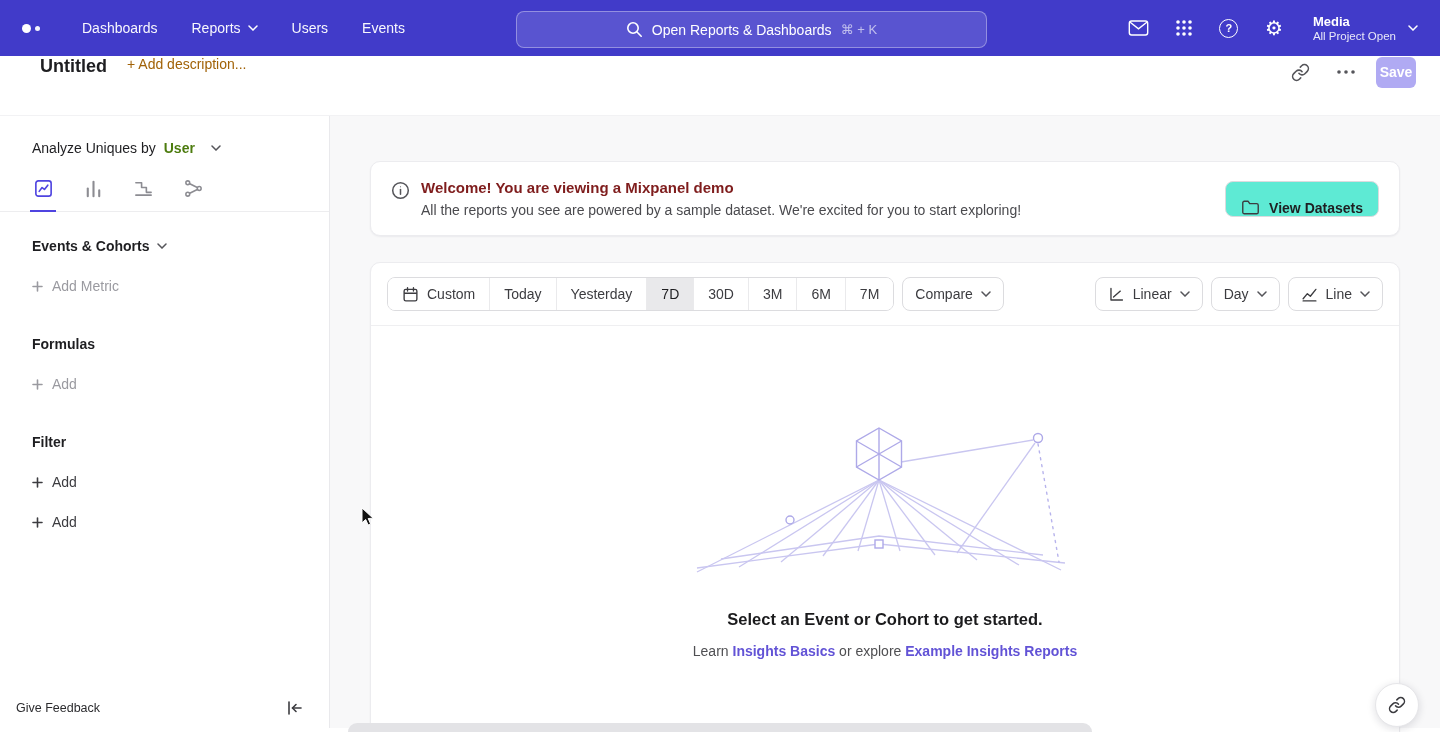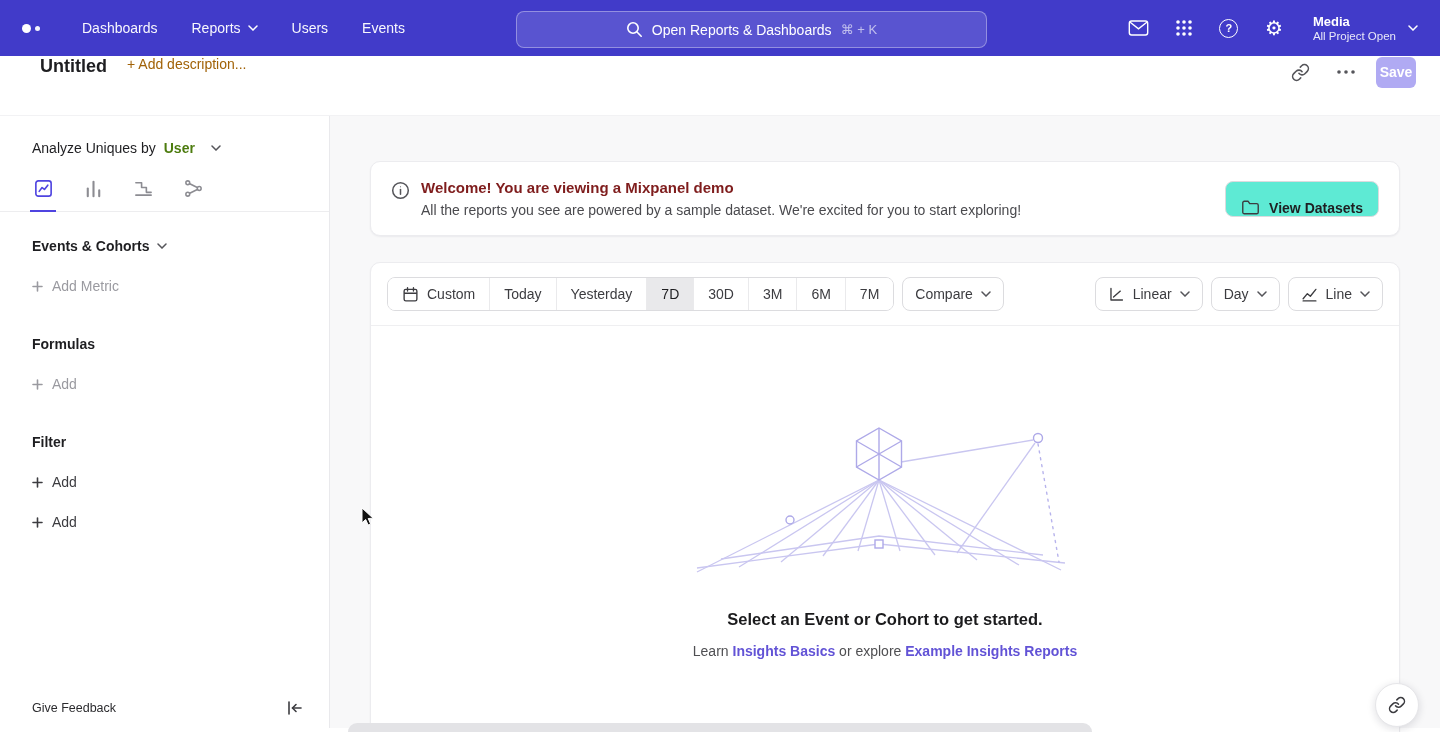--- a/index.html
+++ b/index.html
@@ -45,21 +45,21 @@
   .tabs-wrap { margin:22px 0 0 -32px; padding-left:30px; border-bottom:1px solid #EDEDEF; display:flex; gap:24px; }
   .tab { position:relative; width:26px; padding-bottom:12px; display:flex; justify-content:center; background:none; border:none; cursor:pointer; color:#8C8C92; }
   .tab.active { color:#4F44E0; }
   .tab.active::after { content:""; position:absolute; left:0; right:0; bottom:-1px; height:2px; background:#4F44E0; }
   .sec-title { display:flex; align-items:center; gap:8px; font-size:14px; font-weight:700; color:#1E1E21; }
   .sec-title.first { margin-top:26px; }
   .sec-title.next { margin-top:42px; }
   .add-btn { margin-top:24px; display:flex; align-items:center; gap:9px; font-size:14px; background:none; border:none; font-family:inherit; cursor:pointer; }
   .add-btn.light { color:#9A9AA0; }
   .add-btn.dark { color:#3C3C40; }
-  .sidebar-footer { position:absolute; left:16px; right:0; bottom:0; height:24px; display:flex; align-items:center; justify-content:space-between; padding:0 26px 16px 16px; }
+  .sidebar-footer { position:absolute; left:0; right:0; bottom:0; height:24px; display:flex; align-items:center; justify-content:space-between; padding:0 26px 16px 16px; }
   .feedback-link { font-size:12.5px; color:#2B2B2E; cursor:pointer; }
   .collapse-btn { background:none; border:none; color:#3C3C40; cursor:pointer; display:flex; }
 
   
   .welcome-card { background:#fff; border:1px solid #ECECEF; border-radius:10px; box-shadow:0 1px 2px rgba(20,20,43,.06); padding:17px 20px; display:flex; align-items:flex-start; }
   .info-icon { flex:0 0 auto; margin-top:2px; color:#55555A; }
   .welcome-text { margin-left:11px; }
   .welcome-title { font-size:15px; font-weight:700; color:#7f1d1d; }
   .welcome-sub { margin-top:6px; font-size:14px; color:#4A4A4E; }
   .datasets-btn { margin-left:auto; align-self:center; display:flex; align-items:flex-end; gap:9px; height:36px; padding:0 15px; background:#5eead4; border:1px solid #DBDBDE; border-radius:8px; font-size:14px; font-weight:600; color:#1E1E21; font-family:inherit; cursor:pointer; }

